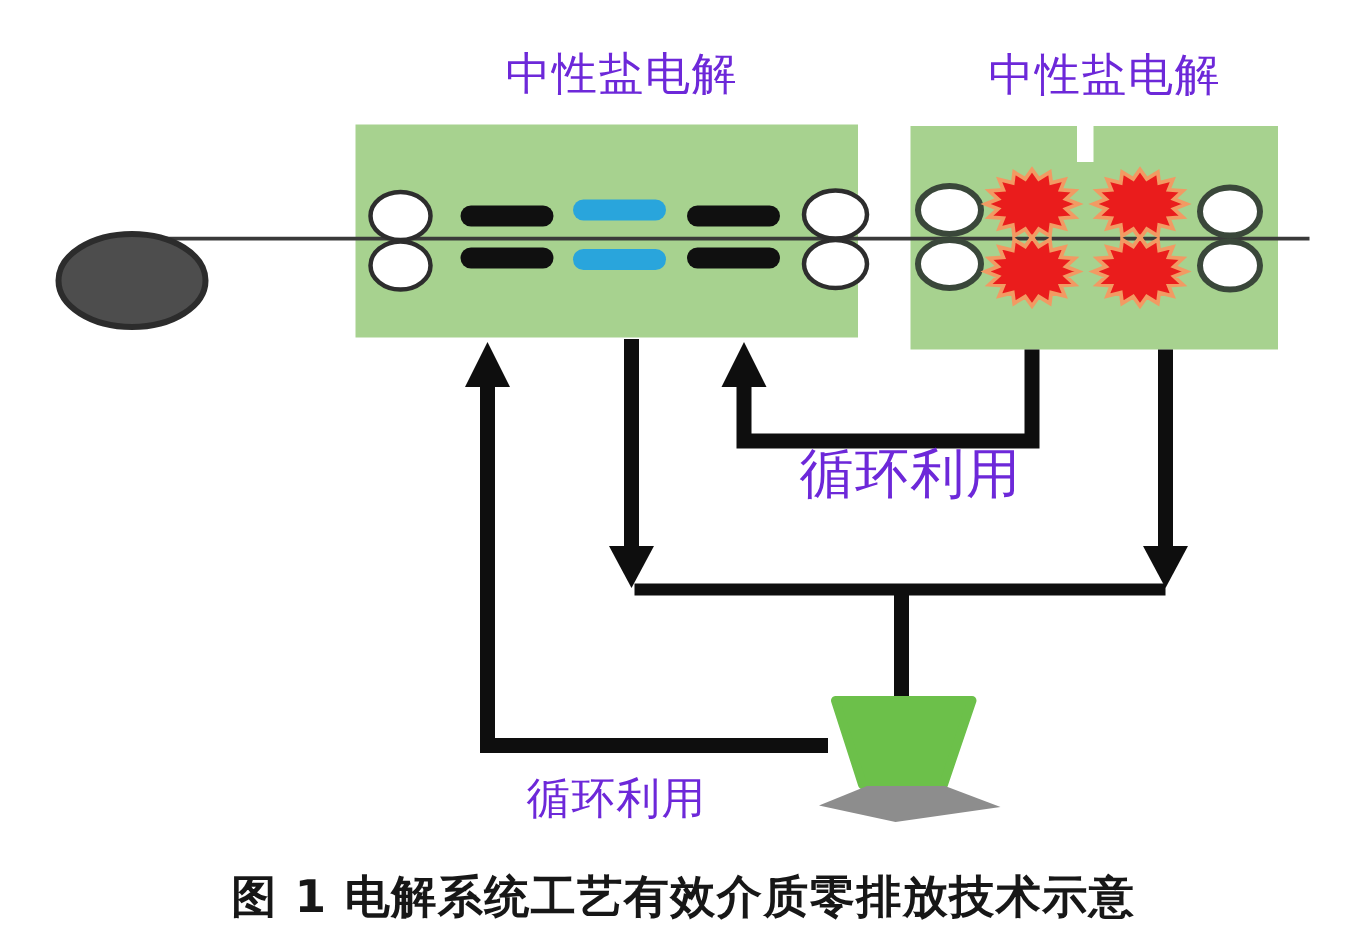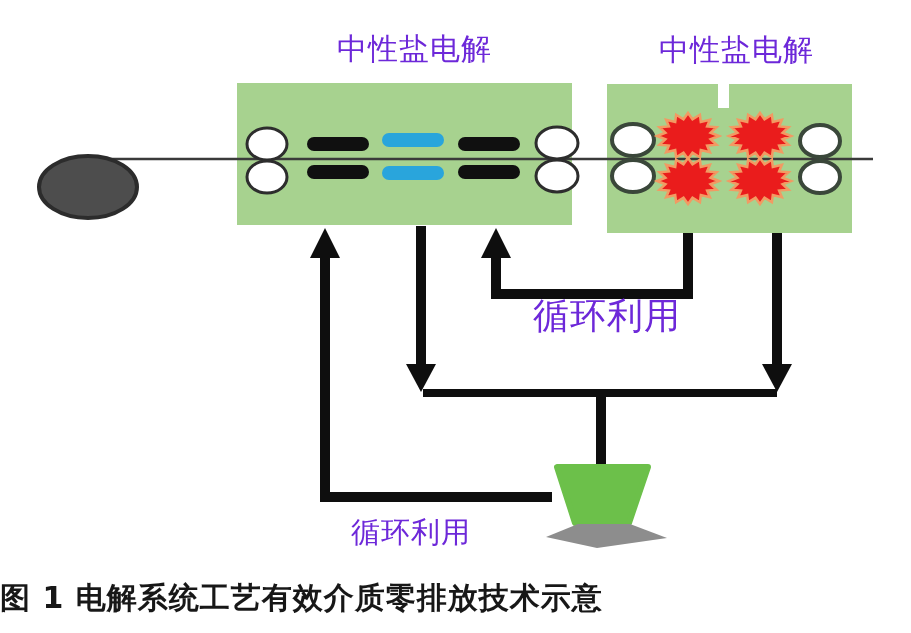--- a/index.html
+++ b/index.html
@@ -5,21 +5,21 @@
   html,body{margin:0;padding:0;background:#ffffff;}
   .stage{position:relative;width:911px;height:633px;background:#fff;overflow:hidden;
          font-family:"DejaVu Sans","Liberation Sans",sans-serif;}
   .layer{position:absolute;left:0;top:0;}
   .lbl{position:absolute;color:#6d28d9;white-space:nowrap;
        font-family:Liberation Serif, serif;}
   .lbl-electrolysis{left:337px;top:29px;font-size:30px;letter-spacing:1px;}
   .lbl-brushing{left:659px;top:30px;font-size:30px;letter-spacing:1px;}
   .lbl-recycle{left:533px;top:292px;font-size:36px;letter-spacing:1px;}
   .lbl-selfpurify{left:351px;top:513px;font-size:29px;letter-spacing:1px;}
-  .caption{position:absolute;left:0;top:578px;width:911px;
+  .caption{position:absolute;left:0;top:578px;width:911px;text-align:center;
            font-size:30px;font-weight:700;color:#171717;letter-spacing:1px;
            font-family:"DejaVu Sans","Liberation Sans",sans-serif;}
 </style>
 </head>
 <body>
 
 <div class="stage">
 
   <svg class="layer" width="911" height="633" viewBox="0 0 911 633">
 

